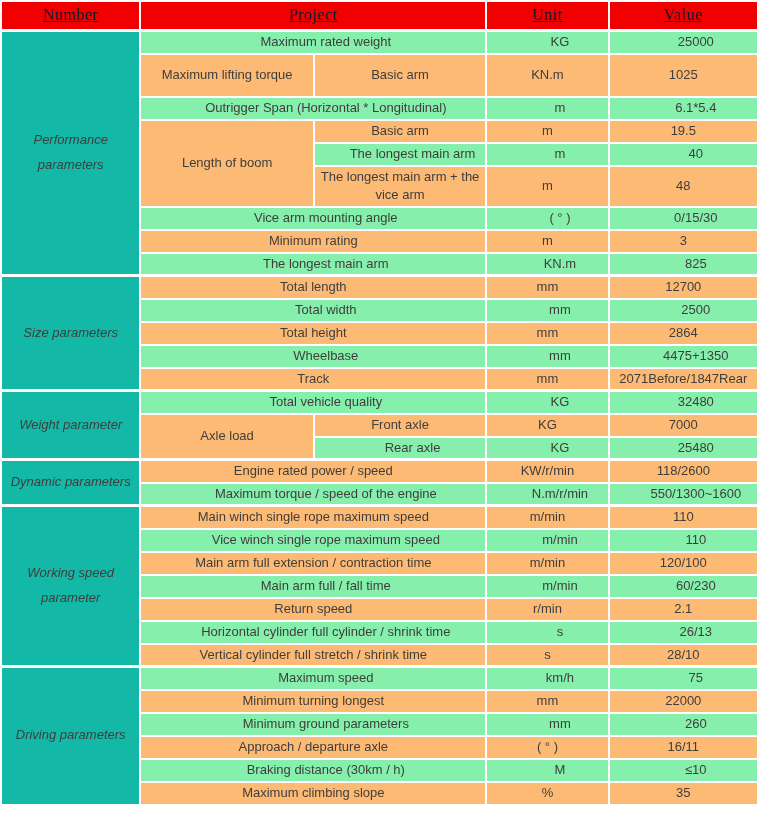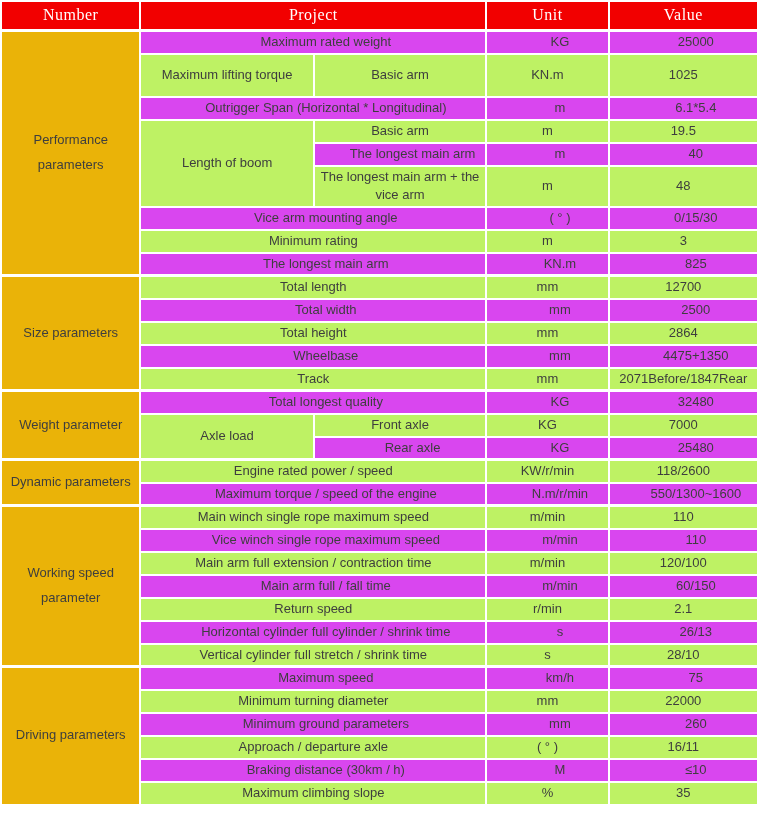--- a/index.html
+++ b/index.html
@@ -1,27 +1,27 @@
 <!DOCTYPE html>
 <html><head>
 <meta charset="utf-8">
 <style>
   html,body{margin:0;padding:0;background:#ffffff;}
   table{border-collapse:collapse;table-layout:fixed;width:759px;}
   td,th{border:2px solid #fff;text-align:center;vertical-align:middle;overflow:hidden;
         font-family:"Liberation Sans","DejaVu Sans",sans-serif;font-size:13px;color:#3e3e3e;
         padding:0 2px;line-height:1.4;}
-  th{background:#f20000;color:#ffffff;font-family:"Liberation Serif","DejaVu Serif",serif;
-     font-size:16px;font-weight:normal;height:27px;letter-spacing:.5px;}
+  th{background:#f20000;color:#0f172a;font-family:"Liberation Serif","DejaVu Serif",serif;
+     font-size:16px;font-weight:normal;height:27px;letter-spacing:.5px;text-decoration:underline;}
   tr{height:23px;}
   tr.h2{height:43px;}
   tr.h3{height:41px;}
-  td.w{background:#d946ef;padding-left:27px;}
-  td.g{background:#bef264;}
-  td.num{background:#eab308;line-height:1.9;}
+  td.w{background:#86efac;padding-left:27px;}
+  td.g{background:#fdba74;}
+  td.num{background:#14b8a6;line-height:1.9;font-style:italic;}
   tr.sec td{border-top:3px solid #fff;}
 </style>
 </head>
 <body>
 
 <table>
   <colgroup>
     <col style="width:139px">
       <col style="width:173px">
       <col style="width:172px">
@@ -108,21 +108,21 @@
     <td class="w">4475+1350</td>
   </tr>
   <tr>
     <td class="g" colspan="2">Track</td>
     <td class="g">mm</td>
     <td class="g">2071Before/1847Rear</td>
   </tr>
 
   <tr class="sec">
     <td class="num" rowspan="3">Weight parameter</td>
-    <td class="w" colspan="2">Total longest quality</td>
+    <td class="w" colspan="2">Total vehicle quality</td>
     <td class="w">KG</td>
     <td class="w">32480</td>
   </tr>
   <tr>
     <td class="g" rowspan="2">Axle load</td>
     <td class="g">Front axle</td>
     <td class="g">KG</td>
     <td class="g">7000</td>
   </tr>
   <tr>
@@ -155,21 +155,21 @@
     <td class="w">110</td>
   </tr>
   <tr>
     <td class="g" colspan="2">Main arm full extension / contraction time</td>
     <td class="g">m/min</td>
     <td class="g">120/100</td>
   </tr>
   <tr>
     <td class="w" colspan="2">Main arm full / fall time</td>
     <td class="w">m/min</td>
-    <td class="w">60/150</td>
+    <td class="w">60/230</td>
   </tr>
   <tr>
     <td class="g" colspan="2">Return speed</td>
     <td class="g">r/min</td>
     <td class="g">2.1</td>
   </tr>
   <tr>
     <td class="w" colspan="2">Horizontal cylinder full cylinder / shrink time</td>
     <td class="w">s</td>
     <td class="w">26/13</td>
@@ -180,21 +180,21 @@
     <td class="g">28/10</td>
   </tr>
 
   <tr class="sec">
     <td class="num" rowspan="6">Driving parameters</td>
     <td class="w" colspan="2">Maximum speed</td>
     <td class="w">km/h</td>
     <td class="w">75</td>
   </tr>
   <tr>
-    <td class="g" colspan="2">Minimum turning diameter</td>
+    <td class="g" colspan="2">Minimum turning longest</td>
     <td class="g">mm</td>
     <td class="g">22000</td>
   </tr>
   <tr>
     <td class="w" colspan="2">Minimum ground parameters</td>
     <td class="w">mm</td>
     <td class="w">260</td>
   </tr>
   <tr>
     <td class="g" colspan="2">Approach / departure axle</td>

